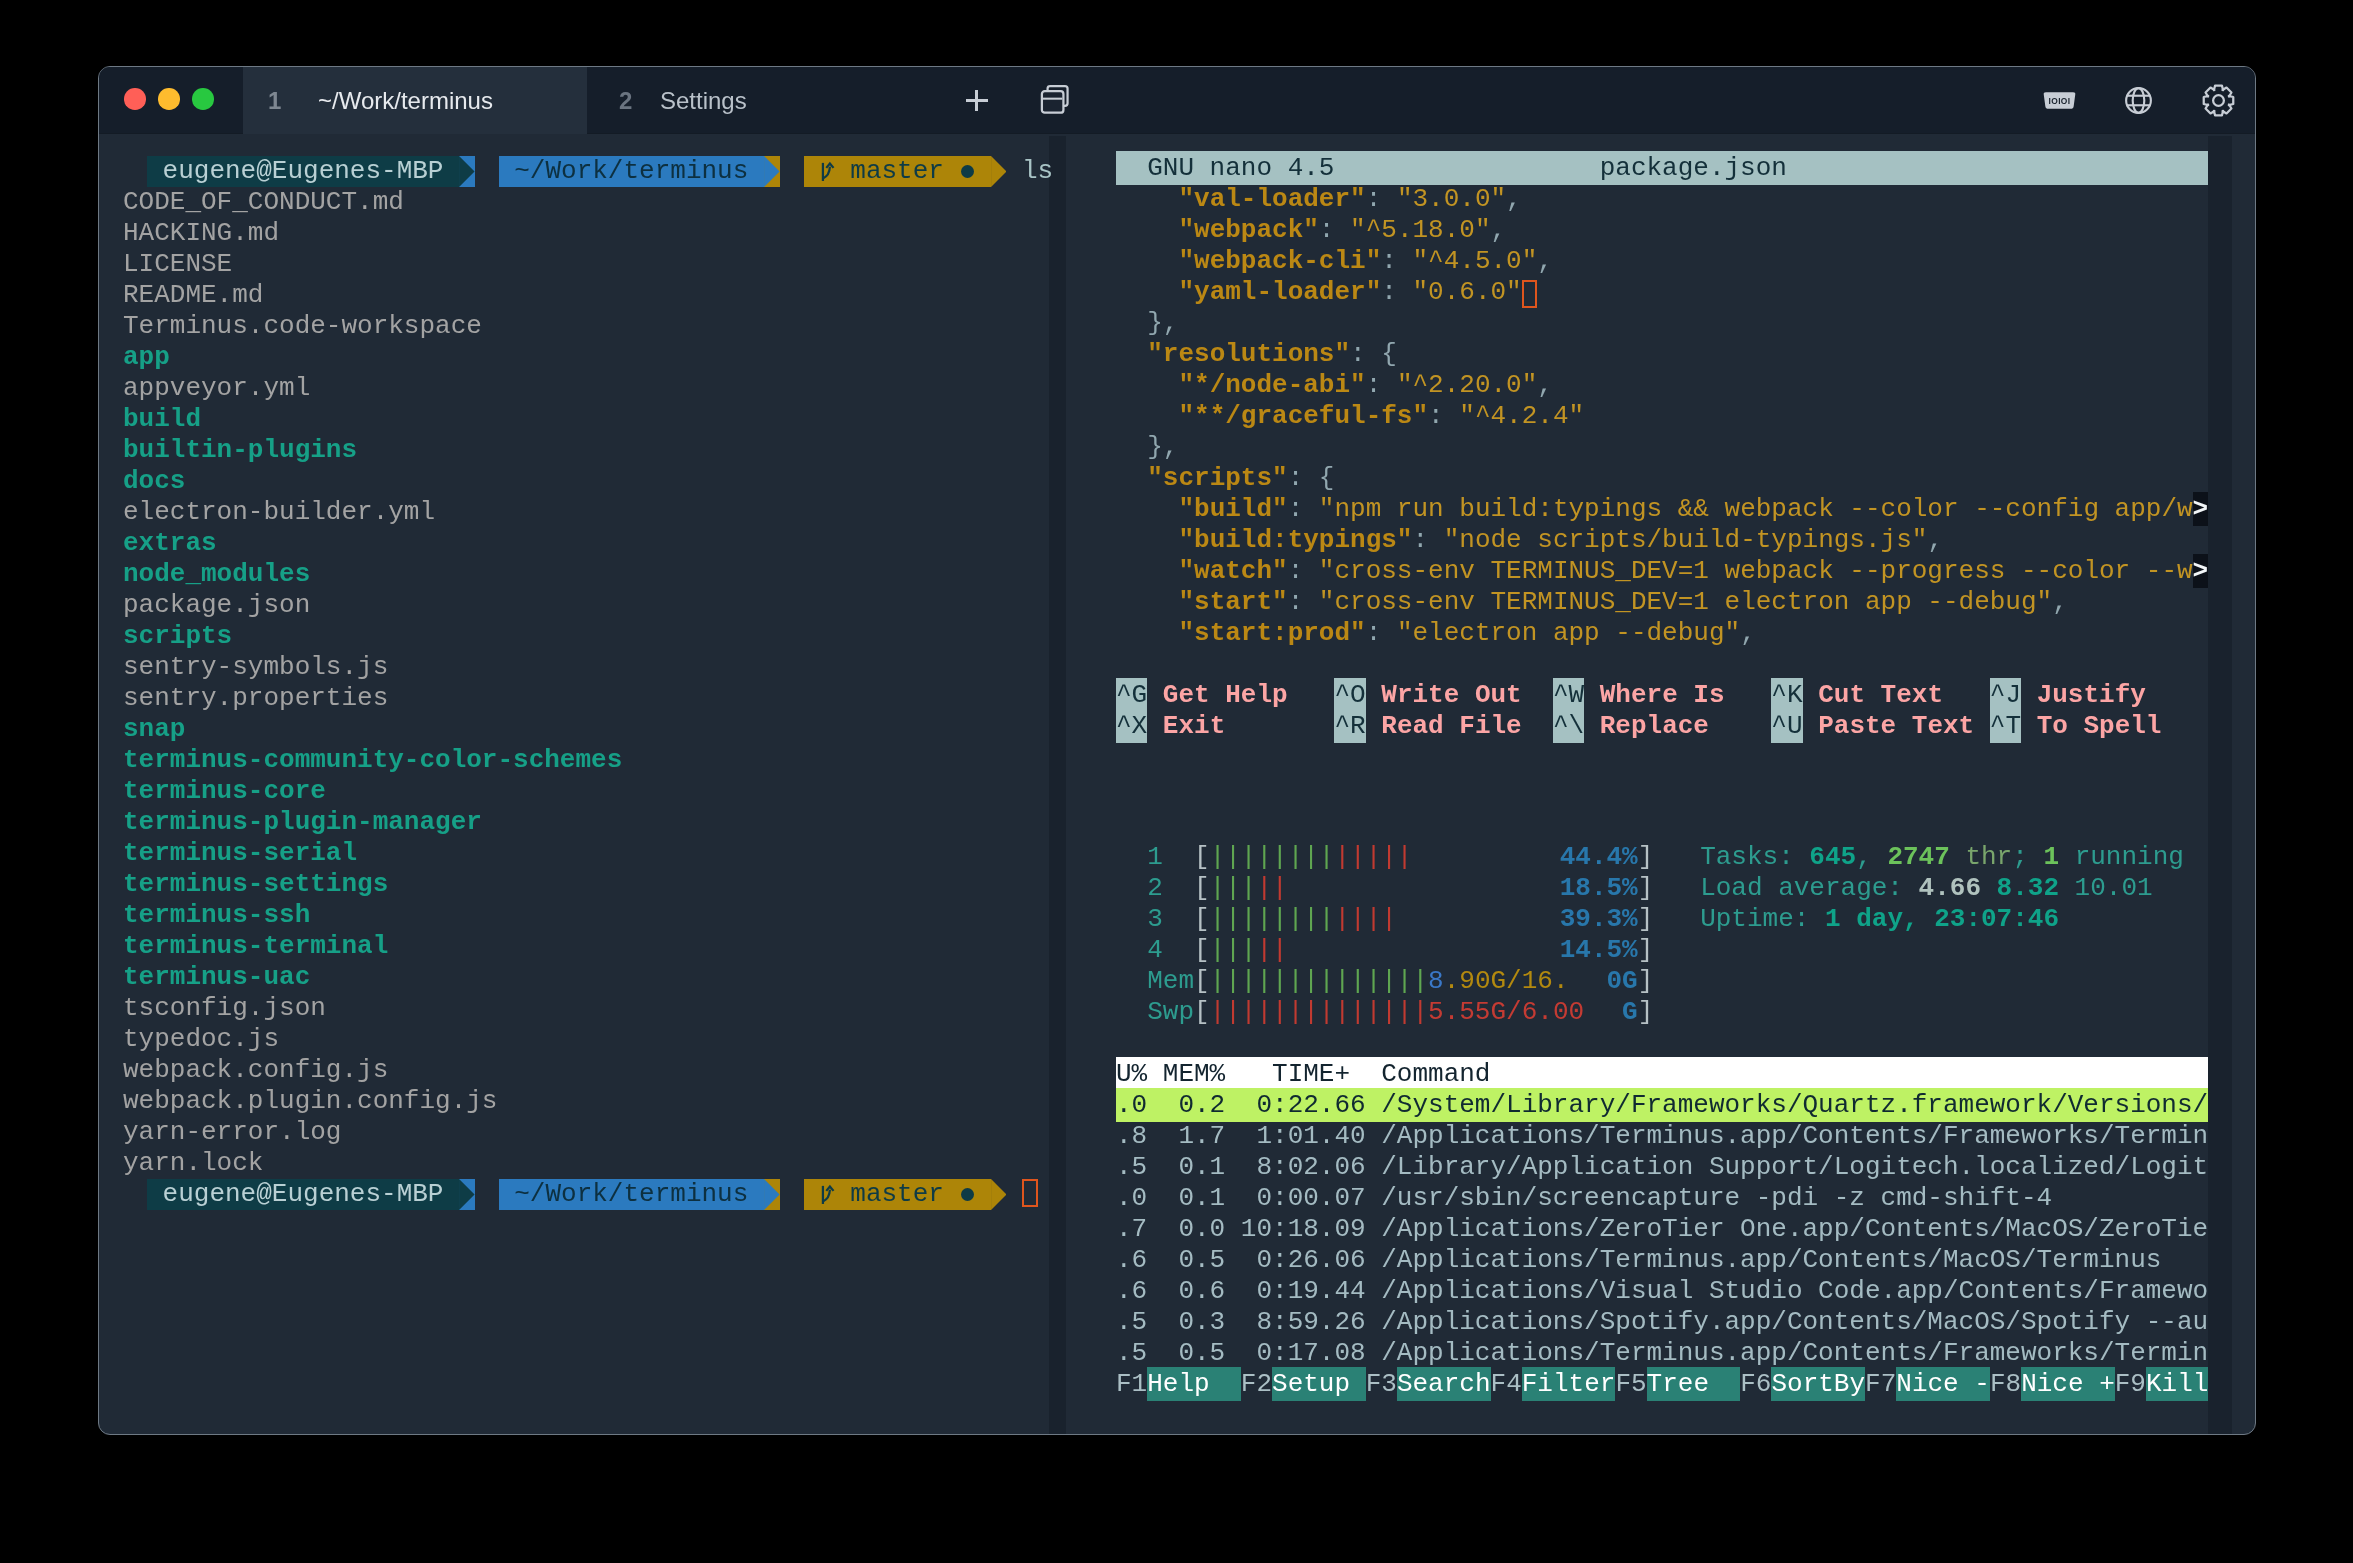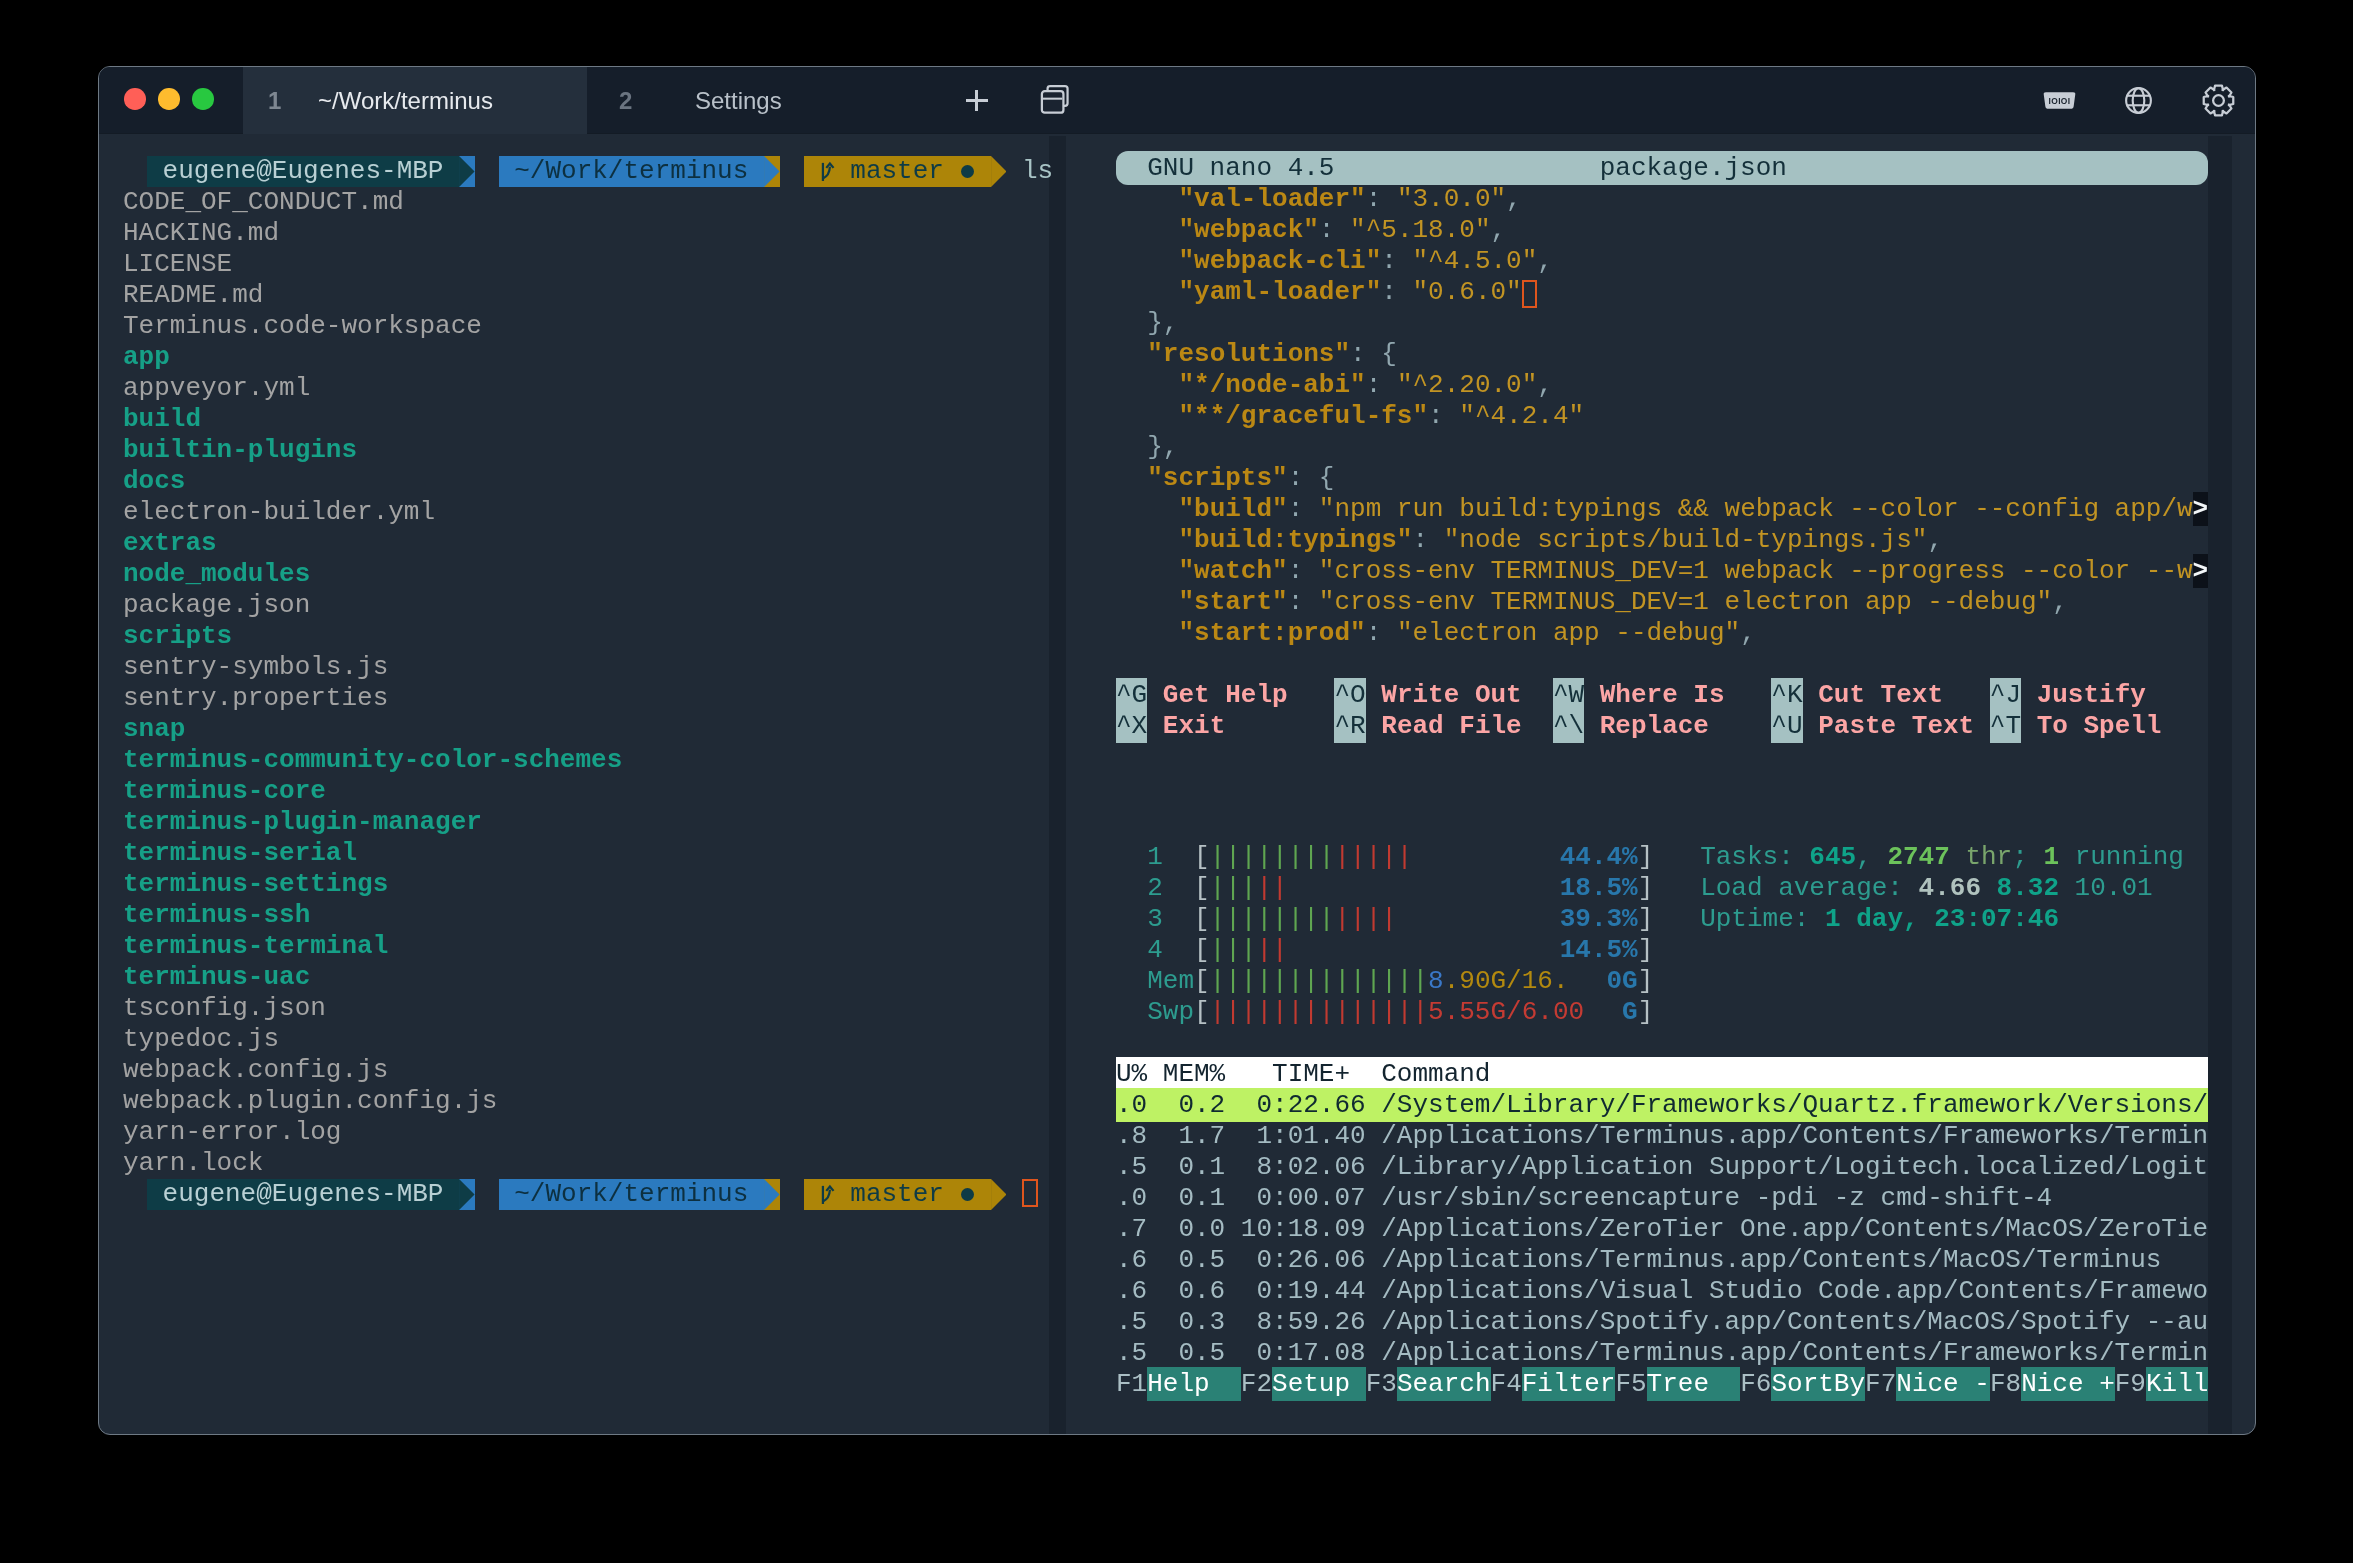--- a/index.html
+++ b/index.html
@@ -18,21 +18,21 @@
 #nano .row { height:31px; }
 .f { color:#a3a3a3; }
 .d { color:#16A087; font-weight:bold; }
 .fg { color:#A9C4C6; }
 .prow { display:flex; align-items:stretch; }
 .pseg { display:block;margin-left:24px; }
 .ar { display:block; flex:none; }
 .gl { vertical-align:top; margin-bottom:-7.8px; }
 .dot { display:inline-block; width:13px; height:13px; border-radius:50%; background:#0E3B46; margin:0 1.3px; }
 .cur { display:inline-block; width:15.6px; height:28px; border:2.6px solid #DF551D; vertical-align:-8.6px; }
-.nbar { background:#A5C1C2; color:#14303A; padding:1.7px 0;border-radius:12px; }
+.nbar { background:#A5C1C2; color:#14303A; padding:1.7px 0; }
 .k { color:#BB8814; font-weight:bold; }
 .v { color:#C29423; }
 .p { color:#91A7AF; }
 .cont { color:#F2F6F8; background:#0C1119; font-weight:bold; padding:1.7px 0; }
 .fk { background:#A5C1C2; color:#14303A; padding:1.7px 0; }
 .nl { color:#fca5a5;font-weight:bold; }
 .t { color:#2D9C8F; }
 .bt { color:#0FA389; font-weight:bold; }
 .gn { color:#6CC25B; font-weight:bold; }
 .sg { color:#79A56C; }
@@ -54,21 +54,21 @@
 <body>
 <div id="win">
   <div id="tbar">
     <div class="light" style="left:25px;background:#FF5F57"></div>
     <div class="light" style="left:59px;background:#FEBC2E"></div>
     <div class="light" style="left:93px;background:#28C840"></div>
     <div id="atab"></div>
     <span class="tnum" style="left:169px;">1</span>
     <span class="ttitle" style="left:219px;">~/Work/terminus</span>
     <span class="tnum" style="left:520px;color:#6A7480">2</span>
-    <span class="ttitle" style="left:596px;color:#B9C1C9">Settings</span>
+    <span class="ttitle" style="left:561px;color:#B9C1C9">Settings</span>
     <div style="position:absolute;left:867px;top:32px;width:21.6px;height:2.6px;background:#C7CDD5"></div>
       <div style="position:absolute;left:876px;top:22.5px;width:2.6px;height:21.6px;background:#C7CDD5"></div>
     <svg width="31" height="31" viewBox="0 0 36 36" style="position:absolute;left:941px;top:16.4px">
         <g fill="none" stroke="#C7CDD5" stroke-width="2.6">
           <path d="M8.8 24.5 L8.8 6.5 Q8.8 3.5 11.8 3.5 L29 3.5 Q32 3.5 32 6.5 L32 23.5 Q32 26.5 29 26.5 L27.5 26.5"></path>
         </g>
         <g>
           <rect x="2.2" y="9.5" width="25" height="25" rx="3.2" fill="#1A2330" stroke="#C7CDD5" stroke-width="2.6"></rect>
           <line x1="3.5" y1="18.2" x2="25.9" y2="18.2" stroke="#C7CDD5" stroke-width="2.4"></line>
         </g>

